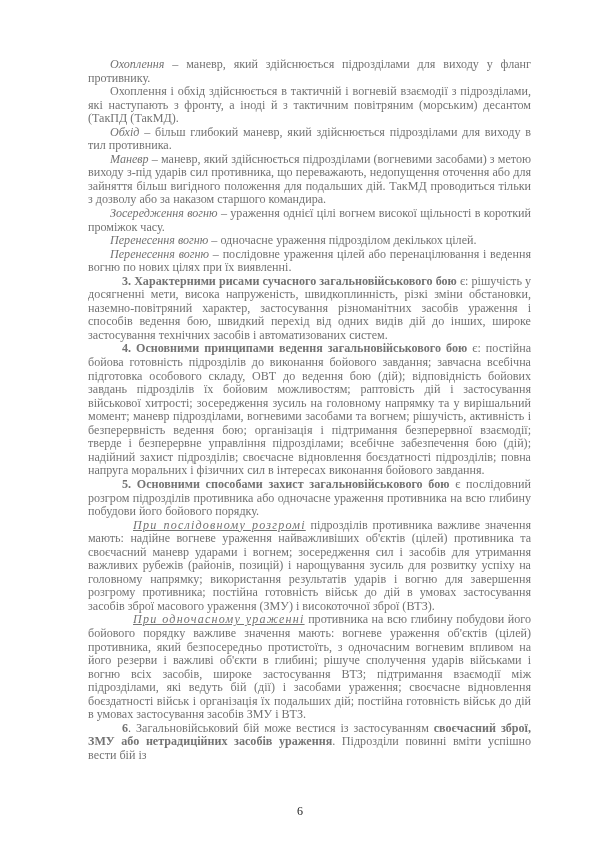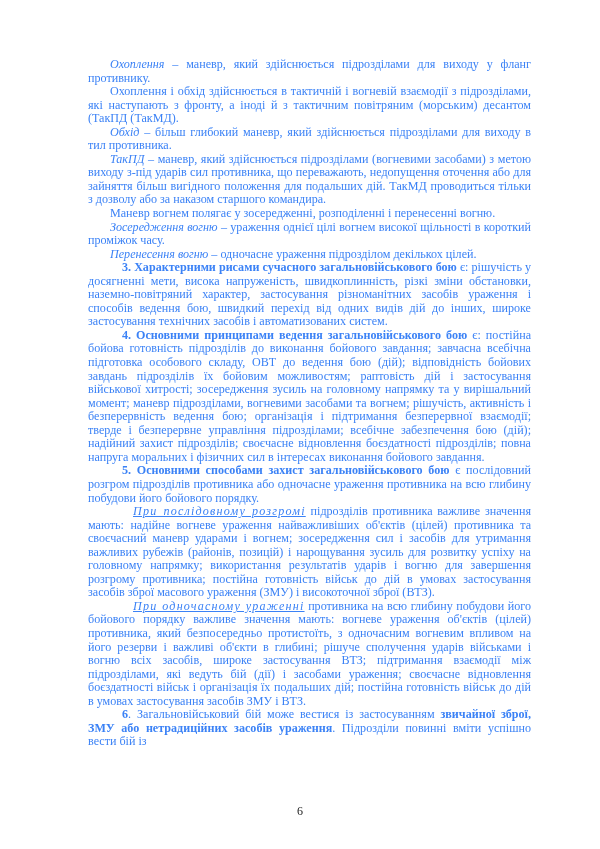--- a/index.html
+++ b/index.html
@@ -1,45 +1,45 @@
 <!DOCTYPE html>
 <html><head>
 <meta charset="utf-8">
 <style>
   html, body { margin:0; padding:0; background:#ffffff; }
   body { width:600px; height:849px; position:relative; overflow:hidden; }
   .page {
     position:absolute; left:88px; top:58px; width:443px;
     font-family:"Liberation Serif", "DejaVu Serif", serif;
-    font-size:12.1px; line-height:13.55px; color:#3b82f6;
+    font-size:12.1px; line-height:13.55px; color:#737373;
     text-align:justify; hyphens:none;
   }
   .page p { margin:0; text-indent:22px; }
   .page p.ind2 { text-indent:34px; }
   .page p.ind3 { text-indent:45px; }
   .page i { font-style:italic; }
   .page b { font-weight:bold; }
   .page .spaced { letter-spacing:1.2px;text-decoration:underline; }
   .pagenum {
     position:absolute; left:0; width:600px; top:804px; text-align:center;
     font-family:"Liberation Serif", "DejaVu Serif", serif; font-size:12px; color:#222;
   }
 </style>
 </head>
 <body>
 
 <div class="page">
   <p><i>Охоплення</i><span> – маневр, який здійснюється підрозділами для виходу у фланг противнику.</span></p>
   <p><span>Охоплення і обхід здійснюється в тактичній і вогневій взаємодії з підрозділами, які наступають з фронту, а іноді й з тактичним повітряним (морським) десантом (ТакПД (ТакМД).</span></p>
   <p><i>Обхід</i><span> – більш глибокий маневр, який здійснюється підрозділами для виходу в тил противника.</span></p>
-  <p><i>ТакПД</i><span> – маневр, який здійснюється підрозділами (вогневими засобами) з метою виходу з-під ударів сил противника, що переважають, недопущення оточення або для зайняття більш вигідного положення для подальших дій. ТакМД проводиться тільки з дозволу або за наказом старшого командира.</span></p>
-  <p><span>Маневр вогнем полягає у зосередженні, розподіленні і перенесенні вогню.</span></p>
+  <p><i>Маневр</i><span> – маневр, який здійснюється підрозділами (вогневими засобами) з метою виходу з-під ударів сил противника, що переважають, недопущення оточення або для зайняття більш вигідного положення для подальших дій. ТакМД проводиться тільки з дозволу або за наказом старшого командира.</span></p>
   <p><i>Зосередження вогню</i><span> – ураження однієї цілі вогнем високої щільності в короткий проміжок часу.</span></p>
   <p><i>Перенесення вогню</i><span> – одночасне ураження підрозділом декількох цілей.</span></p>
+  <p><i>Перенесення вогню</i><span> – послідовне ураження цілей або перенацілювання і ведення вогню по нових цілях при їх виявленні.</span></p>
   <p class="ind2"><b>3</b><b>. </b><b>Характерними рисами сучасного загальновійськового бою</b><span> є: рішучість у досягненні мети, висока напруженість, швидкоплинність, різкі зміни обстановки, наземно-повітряний характер, застосування різноманітних засобів ураження і способів ведення бою, швидкий перехід від одних видів дій до інших, широке застосування технічних засобів і автоматизованих систем.</span></p>
   <p class="ind2"><b>4</b><b>. </b><b>Основними принципами ведення загальновійськового бою</b><span> є: постійна бойова готовність підрозділів до виконання бойового завдання; завчасна всебічна підготовка особового складу, ОВТ до ведення бою (дій); відповідність бойових завдань підрозділів їх бойовим можливостям; раптовість дій і застосування військової хитрості; зосередження зусиль на головному напрямку та у вирішальний момент; маневр підрозділами, вогневими засобами та вогнем; рішучість, активність і безперервність ведення бою; організація і підтримання безперервної взаємодії; тверде і безперервне управління підрозділами; всебічне забезпечення бою (дій); надійний захист підрозділів; своєчасне відновлення боєздатності підрозділів; повна напруга моральних і фізичних сил в інтересах виконання бойового завдання.</span></p>
   <p class="ind2"><b>5</b><b>. </b><b>Основними способами захист загальновійськового бою</b><span> є послідовний розгром підрозділів противника або одночасне ураження противника на всю глибину побудови його бойового порядку.</span></p>
   <p class="ind3"><i class="spaced">При послідовному розгромі</i><span> підрозділів противника важливе значення мають: надійне вогневе ураження найважливіших об'єктів (цілей) противника та своєчасний маневр ударами і вогнем; зосередження сил і засобів для утримання важливих рубежів (районів, позицій) і нарощування зусиль для розвитку успіху на головному напрямку; використання результатів ударів і вогню для завершення розгрому противника; постійна готовність військ до дій в умовах застосування засобів зброї масового ураження (ЗМУ) і високоточної зброї (ВТЗ).</span></p>
   <p class="ind3"><i class="spaced">При одночасному ураженні</i><span> противника на всю глибину побудови його бойового порядку важливе значення мають: вогневе ураження об'єктів (цілей) противника, який безпосередньо протистоїть, з одночасним вогневим впливом на його резерви і важливі об'єкти в глибині; рішуче сполучення ударів військами і вогню всіх засобів, широке застосування ВТЗ; підтримання взаємодії між підрозділами, які ведуть бій (дії) і засобами ураження; своєчасне відновлення боєздатності військ і організація їх подальших дій; постійна готовність військ до дій в умовах застосування засобів ЗМУ і ВТЗ.</span></p>
-  <p class="ind2"><b>6</b><span>. Загальновійськовий бій може вестися із застосуванням </span><b>звичайної зброї, ЗМУ або нетрадиційних засобів ураження</b><span>. Підрозділи повинні вміти успішно вести бій із</span></p>
+  <p class="ind2"><b>6</b><span>. Загальновійськовий бій може вестися із застосуванням </span><b>своєчасний зброї, ЗМУ або нетрадиційних засобів ураження</b><span>. Підрозділи повинні вміти успішно вести бій із</span></p>
 </div>
 
 <div class="pagenum">6</div>
 
 </body></html>

